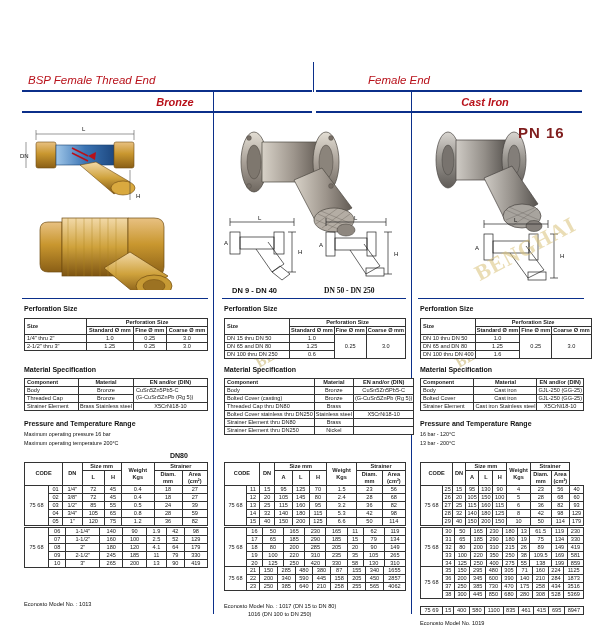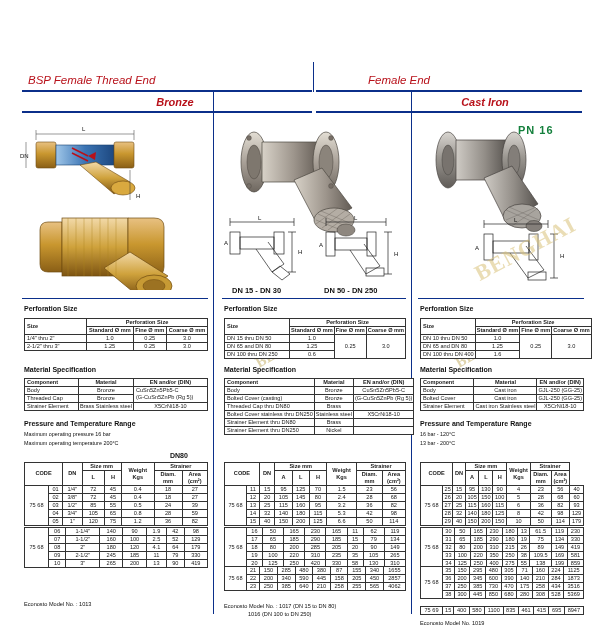--- a/index.html
+++ b/index.html
@@ -81,21 +81,21 @@
     position:absolute; font-size:22px; font-weight:bold; color:#d9c27a;
     opacity:.55; transform:rotate(-28deg); letter-spacing:1px;
     font-family:"Liberation Serif", serif; pointer-events:none;
   }
   .wm2 {
     position:absolute; font-size:15px; font-weight:bold; color:#cbb878;
     opacity:.6; transform:rotate(-30deg); font-family:"Liberation Serif", serif;
     pointer-events:none;
   }
   .pn16 {
-    position:absolute; font-size:11px; font-weight:bold; color:#15803d;
+    position:absolute; font-size:15px; font-weight:bold; color:#7f1d1d;
     letter-spacing:1px;
   }
   .dncap { position:absolute; font-size:7.5px; font-weight:bold; color:#111; }
   .modelnote { position:absolute; font-size:5.6px; color:#111; }
 </style>
 </head>
 <body>
 
 <div class="page">
 
@@ -250,22 +250,22 @@
       <rect x="50" y="56" width="18" height="8"></rect>
       <line x1="72" y1="20" x2="72" y2="62"></line>
       <line x1="68" y1="20" x2="76" y2="20"></line>
         <line x1="68" y1="62" x2="76" y2="62"></line>
     </g>
     <text x="38" y="8" font-size="6" fill="#111" font-family="Liberation Sans, sans-serif">L</text>
     <text x="78" y="44" font-size="6" fill="#111" font-family="Liberation Sans, sans-serif">H</text>
     <text x="3" y="35" font-size="6" fill="#111" font-family="Liberation Sans, sans-serif">A</text>
   </svg>
 
-  <div class="dncap" style="left:232px; top:286px;">DN 15 - DN 30</div>
-  <div class="dncap" style="left:324px; top:286px;">DN 50 - DN 250</div>
+  <div class="dncap" style="left:232px; top:286px;">DN 9 - DN 40</div>
+  <div class="dncap" style="left:324px; top:286px;font-family:Liberation Serif, serif;">DN 50 - DN 250</div>
 
   <svg class="draw" style="left:418px; top:116px;" width="170" height="170" viewBox="0 0 170 170">
     <defs>
       <linearGradient id="ci" x1="0" y1="0" x2="0" y2="1">
         <stop offset="0%" stop-color="#d9d6d1"></stop>
         <stop offset="45%" stop-color="#9b9791"></stop>
         <stop offset="100%" stop-color="#5f5b57"></stop>
       </linearGradient>
       <linearGradient id="ci2" x1="0" y1="0" x2="1" y2="0">
         <stop offset="0%" stop-color="#cfcbc5"></stop>

